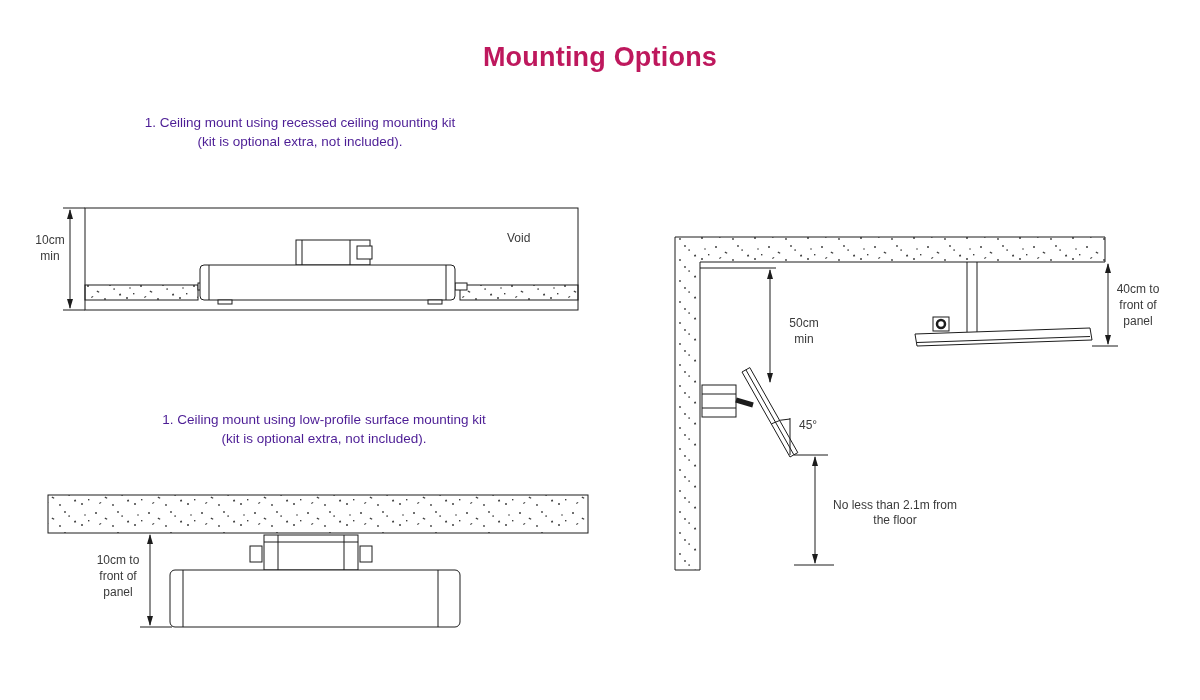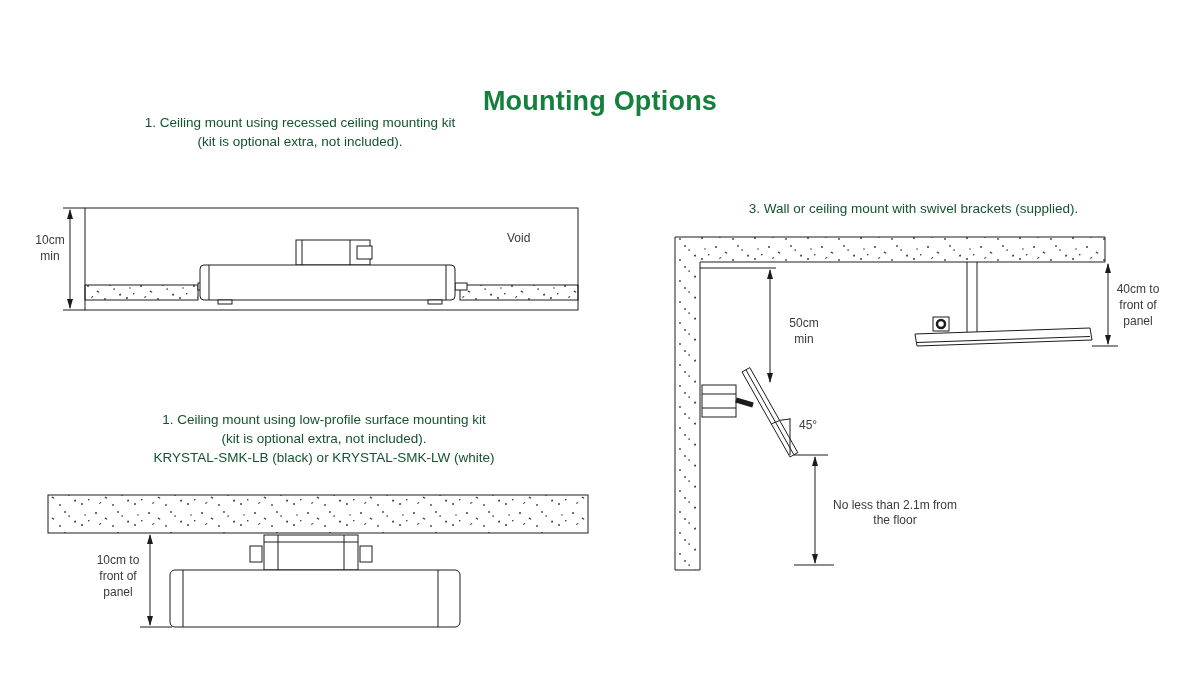--- a/index.html
+++ b/index.html
@@ -1,20 +1,20 @@
 <!DOCTYPE html>
 <html style="--ink: #1c1c1c; --label: #3a3a3a;"><head>
 <meta charset="utf-8">
 <style>
   * { margin:0; padding:0; box-sizing:border-box; }
   html,body { background:#ffffff; font-family:"Liberation Sans", sans-serif; }
   #canvas { position:relative; width:1200px; height:700px; background:#fff; overflow:hidden; }
   .title { position:absolute; left:0; top:42px; width:100%; text-align:center;
-           font-size:27px; font-weight:700; color:#15803d; letter-spacing:0.2px;margin-top:44px; }
-  .caption { position:absolute; text-align:center; font-size:13.5px; line-height:19px; color:#14532d; }
+           font-size:27px; font-weight:700; color:#be185d; letter-spacing:0.2px; }
+  .caption { position:absolute; text-align:center; font-size:13.5px; line-height:19px; color:#4c1d95; }
   svg { position:absolute; overflow:visible; }
   .ln  { fill:none; stroke:var(--ink,#1c1c1c); stroke-width:1; }
   .fw  { fill:#ffffff; stroke:var(--ink,#1c1c1c); stroke-width:1; }
   .spfill { stroke:var(--ink,#1c1c1c); stroke-width:1; }
   .lbl { fill:var(--label,#3a3a3a); font-family:"Liberation Sans",sans-serif; font-size:12px; }
   .spk { fill:#3f3f3f; }
   .arr { fill:var(--ink,#1c1c1c); }
 </style>
 </head>
 <body>
@@ -24,26 +24,22 @@
   <div class="title">Mounting Options</div>
 
   <div class="caption" style="left:55px; top:113px; width:490px;">
     <div>1. Ceiling mount using recessed ceiling mounting kit</div>
     <div>(kit is optional extra, not included).</div>
   </div>
 
   <div class="caption" style="left:79px; top:410px; width:490px;">
     <div>1. Ceiling mount using low-profile surface mounting kit</div>
     <div>(kit is optional extra, not included).</div>
-    <div>KRYSTAL-SMK-LB (black) or KRYSTAL-SMK-LW (white)</div>
   </div>
 
-  <div class="caption" style="left:656px; top:199px; width:515px;">
-    <div>3. Wall or ceiling mount with swivel brackets (supplied).</div>
-  </div>
 
   <svg style="left:30px; top:198px;" width="565" height="125" viewBox="0 0 565 125">
     <defs>
       <pattern id="sp1" width="53" height="21" patternUnits="userSpaceOnUse">
         <circle class="spk" cx="5" cy="4" r="1"></circle>
         <rect class="spk" x="14" y="9" width="2.6" height="1.3" transform="rotate(24 15 9)"></rect>
         <circle class="spk" cx="27" cy="3" r="0.9"></circle>
         <rect class="spk" x="36" y="12" width="1.8" height="1.8" transform="rotate(-15 36 12)"></rect>
         <circle class="spk" cx="47" cy="6" r="0.8"></circle>
         <rect class="spk" x="8" y="15" width="2.2" height="1.1" transform="rotate(-30 8 15)"></rect>

